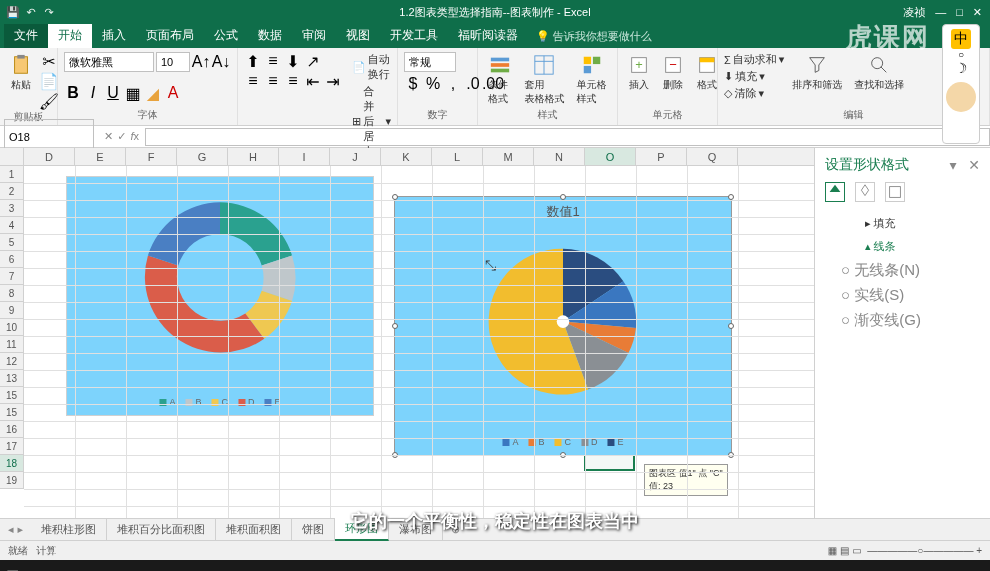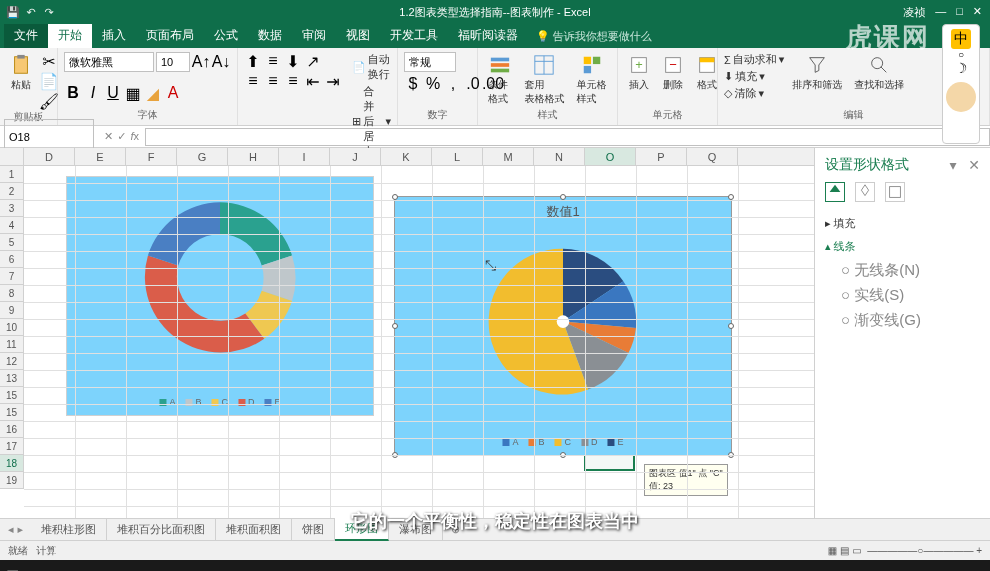--- a/index.html
+++ b/index.html
@@ -1,20 +1,20 @@
 <!DOCTYPE html>
 <html><head>
 <meta charset="utf-8">
 <style>
 * { margin: 0; padding: 0; box-sizing: border-box; font-family: "Microsoft YaHei", sans-serif; }
 body { background: #000; width: 990px; height: 571px; overflow: hidden; position: relative; }
 .titlebar { height: 24px; background: #0f6e4a; display: flex; align-items: center; color: #fff; font-size: 11px; position: relative; }
 .titlebar .left { display: flex; align-items: center; gap: 4px; padding-left: 6px; }
 .titlebar .title { position: absolute; left: 50%; transform: translateX(-50%); font-size: 11px; }
-.titlebar .right { margin-left: auto; display: flex; align-items: flex-start; gap: 10px; padding-right: 8px; }
+.titlebar .right { margin-left: auto; display: flex; align-items: center; gap: 10px; padding-right: 8px; }
 .qat-icon { width: 14px; height: 14px; display: inline-flex; align-items: center; justify-content: center; opacity: 0.9; }
 .tabs { height: 24px; background: #0f6e4a; display: flex; align-items: flex-end; padding-left: 4px; }
 .tab { padding: 4px 10px; color: #fff; font-size: 12px; cursor: pointer; }
 .tab.active { background: #fff; color: #0f6e4a; }
 .tab.file { background: #0a5a3b; }
 .tellme { color: #c8e6da; font-size: 11px; padding: 4px 8px; }
 .ribbon { height: 78px; background: #f3f3f3; border-bottom: 1px solid #d0d0d0; display: flex; }
 .group { border-right: 1px solid #e0e0e0; padding: 2px 6px; display: flex; flex-direction: column; justify-content: space-between; }
 .group-label { font-size: 10px; color: #666; text-align: center; padding-bottom: 1px; }
 .group-content { display: flex; align-items: flex-start; gap: 4px; flex: 1; padding-top: 2px; }
@@ -48,21 +48,21 @@
 .legend { position: absolute; bottom: 8px; left: 50%; transform: translateX(-50%); display: flex; gap: 10px; font-size: 9px; color: #666; }
 .legend span { display: flex; align-items: center; gap: 3px; }
 .legend .sw { width: 7px; height: 7px; }
 .pie-title { text-align: center; font-size: 13px; color: #555; padding-top: 6px; }
 .sel-cell { position: absolute; border: 2px solid #1a7e50; background: rgba(26,126,80,0.05); }
 .pane { width: 176px; border-left: 1px solid #d0d0d0; background: #fff; padding: 8px 10px; }
 .pane-title { font-size: 14px; color: #1a7e50; margin-bottom: 8px; display: flex; justify-content: space-between; align-items: center; }
 .pane-icons { display: flex; gap: 10px; margin-bottom: 10px; }
 .pane-ic { width: 20px; height: 20px; border: 1px solid #ccc; }
 .pane-ic.active { border-color: #1a7e50; }
-.pane-section { font-size: 11px; color: #333; padding: 4px 0; cursor: pointer; }
+.pane-section { font-size: 11px; color: #333; padding: 4px 0; cursor: pointer; margin-left: 40px; }
 .pane-section.exp { color: #1a7e50; }
 .pane-radio { font-size: 15px; color: #888; padding: 3px 0 3px 16px; }
 .sheet-tabs { height: 22px; background: #f0f0f0; border-top: 1px solid #d0d0d0; display: flex; align-items: center; font-size: 11px; }
 .nav-btns { display: flex; gap: 4px; padding: 0 8px; color: #888; }
 .stab { padding: 3px 10px; border-right: 1px solid #d0d0d0; color: #555; cursor: pointer; white-space: nowrap; text-align: center; }
 .stab.active { background: #fff; color: #1a7e50; border-bottom: 2px solid #1a7e50; }
 .statusbar { height: 20px; background: #f0f0f0; border-top: 1px solid #d0d0d0; display: flex; align-items: center; font-size: 10px; color: #555; padding: 0 8px; justify-content: space-between; }
 .taskbar { height: 30px; background: #1a1a1a; display: flex; align-items: center; padding: 0 6px; }
 .tooltip { position: absolute; background: #fffff0; border: 1px solid #999; font-size: 9px; padding: 2px 4px; color: #333; }
 .subtitle { position: absolute; bottom: 38px; left: 50%; transform: translateX(-50%); color: #fff; font-size: 18px; text-shadow: 1px 1px 3px #000; font-weight: bold; z-index: 100; }

